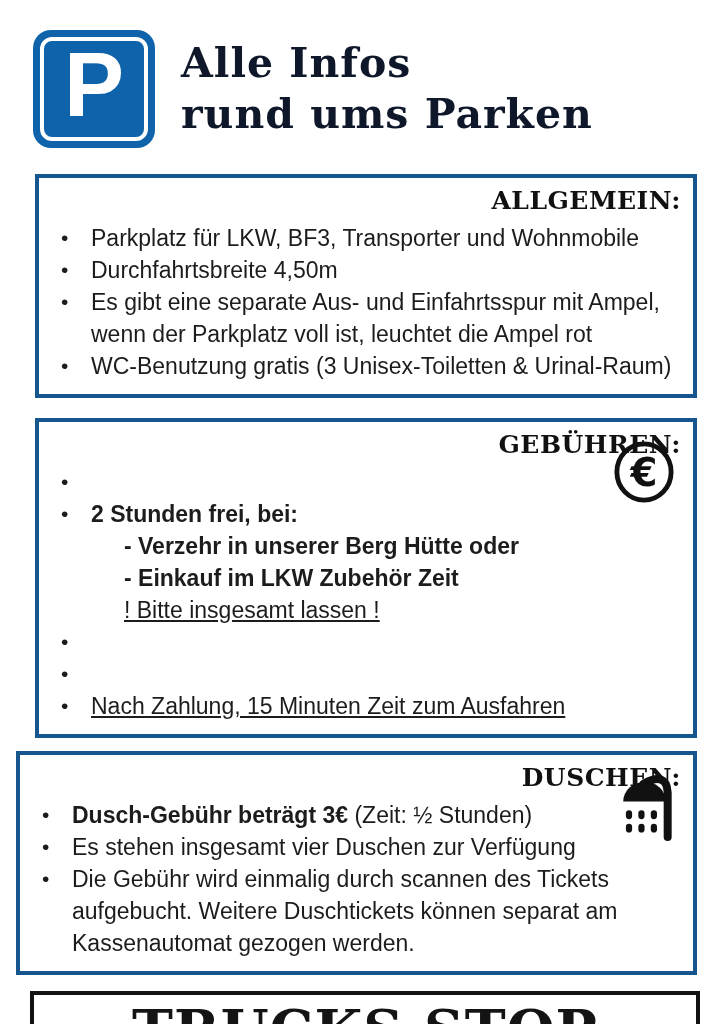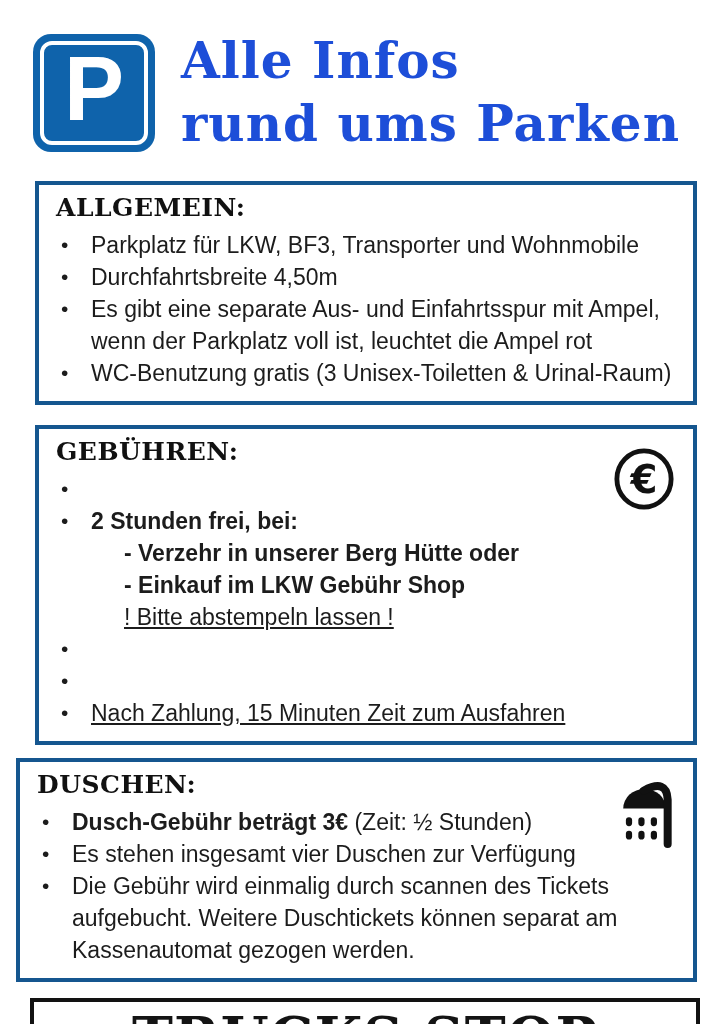--- a/index.html
+++ b/index.html
@@ -37,24 +37,24 @@
     color: #ffffff;
     font-size: 90px;
     font-weight: bold;
     line-height: 1;
     padding-bottom: 8px;
     position: relative;
   }
   .title {
     font-family: "DejaVu Serif", serif;
     font-weight: bold;
-    font-size: 50px;
+    font-size: 41px;
     line-height: 1.25;
     letter-spacing: 1px;
-    color: #1d4ed8;
+    color: #0f172a;
   }
 
   
   .info-box {
     border: 4px solid #15568f;
     margin: 0 30px 0 35px;
     padding: 8px 12px 12px 17px;
     position: relative;
     background: #fff;
   }
@@ -62,20 +62,21 @@
   .box-gebuehren { margin-top: 20px; }
   .box-duschen   { margin-top: 13px; margin-left: 16px; }
 
   .section-heading {
     font-family: "DejaVu Serif", serif;
     font-weight: bold;
     font-size: 25px;
     letter-spacing: 0.5px;
     margin: 0 0 7px 0;
     color: #111;
+    text-align: right;
   }
   ul.items {
     list-style: none;
     margin: 0; padding: 0;
     font-size: 23px;
     line-height: 32px;
   }
   ul.items li { display: flex; align-items: flex-start; }
   .bullet {
     width: 30px;
@@ -160,24 +161,24 @@
         <span class="bullet">•</span>
       </li>
     <li>
         <span class="bullet">•</span>
         <span class="txt bold">2 Stunden frei, bei:</span>
       </li>
     <li class="sub">
         <span class="txt bold">- Verzehr in unserer Berg Hütte oder</span>
       </li>
     <li class="sub">
-        <span class="txt bold">- Einkauf im LKW Gebühr Shop</span>
+        <span class="txt bold">- Einkauf im LKW Zubehör Zeit</span>
       </li>
     <li class="sub">
-        <span class="txt underline">! Bitte abstempeln lassen !</span>
+        <span class="txt underline">! Bitte insgesamt lassen !</span>
       </li>
     <li>
         <span class="bullet">•</span>
       </li>
     <li>
         <span class="bullet">•</span>
       </li>
     <li>
         <span class="bullet">•</span>
         <span class="txt underline">Nach Zahlung, 15 Minuten Zeit zum Ausfahren</span>

